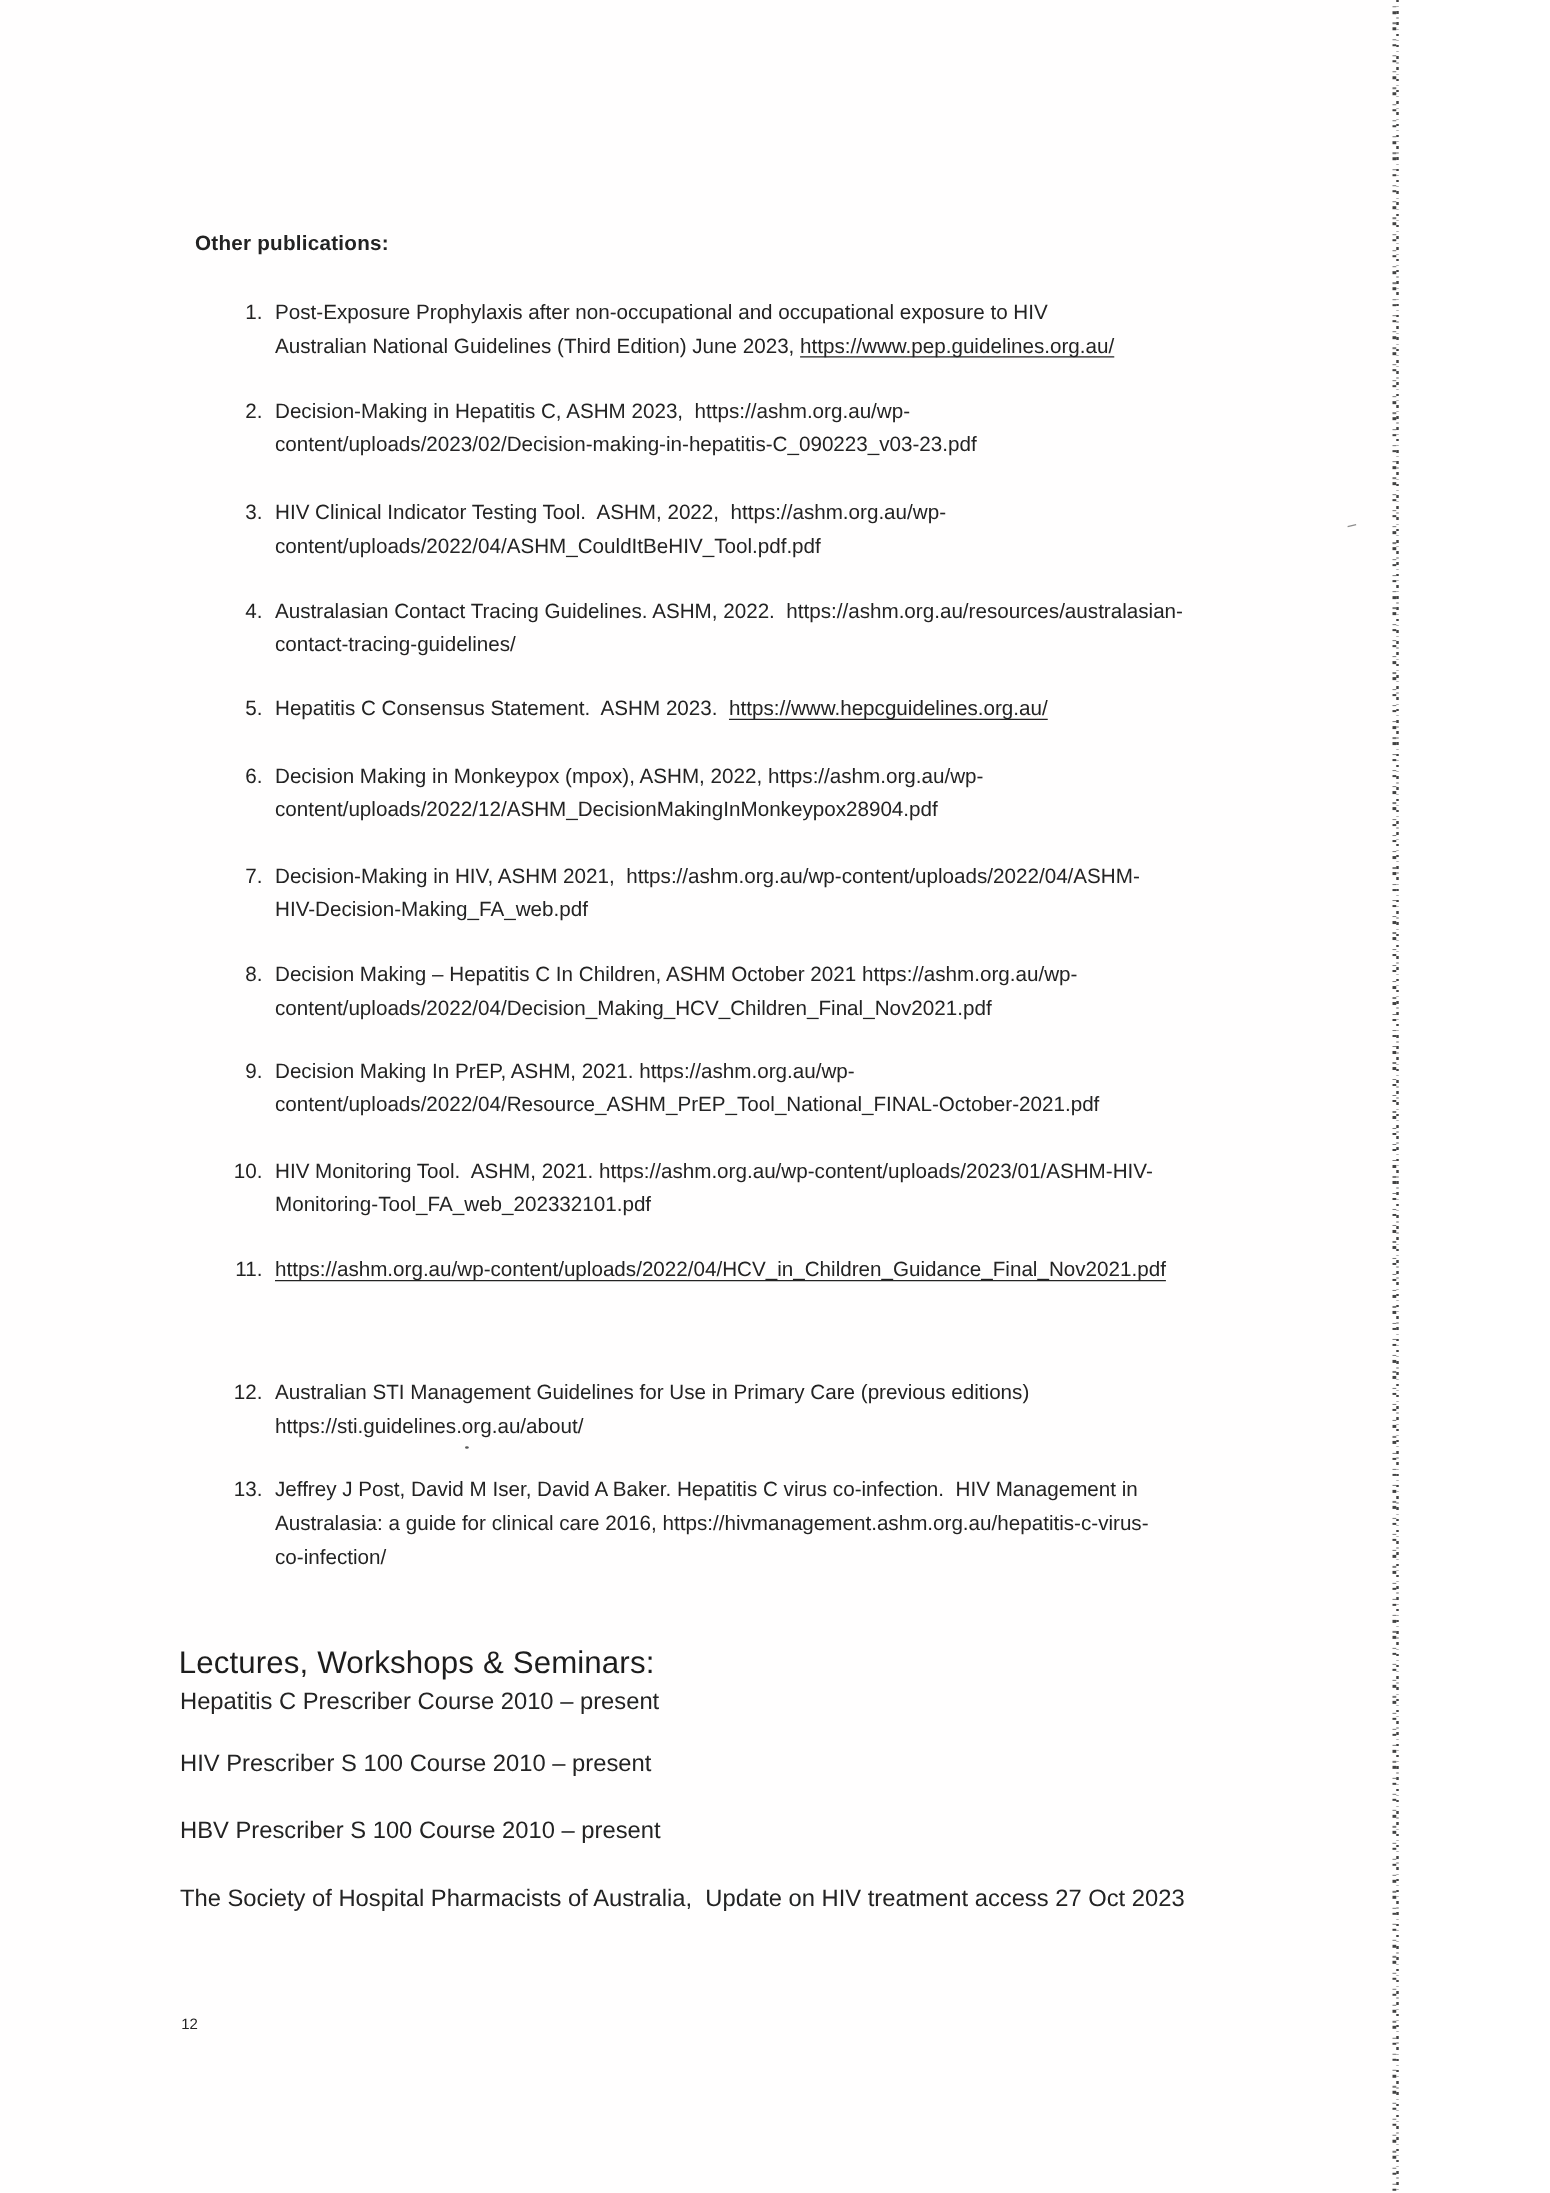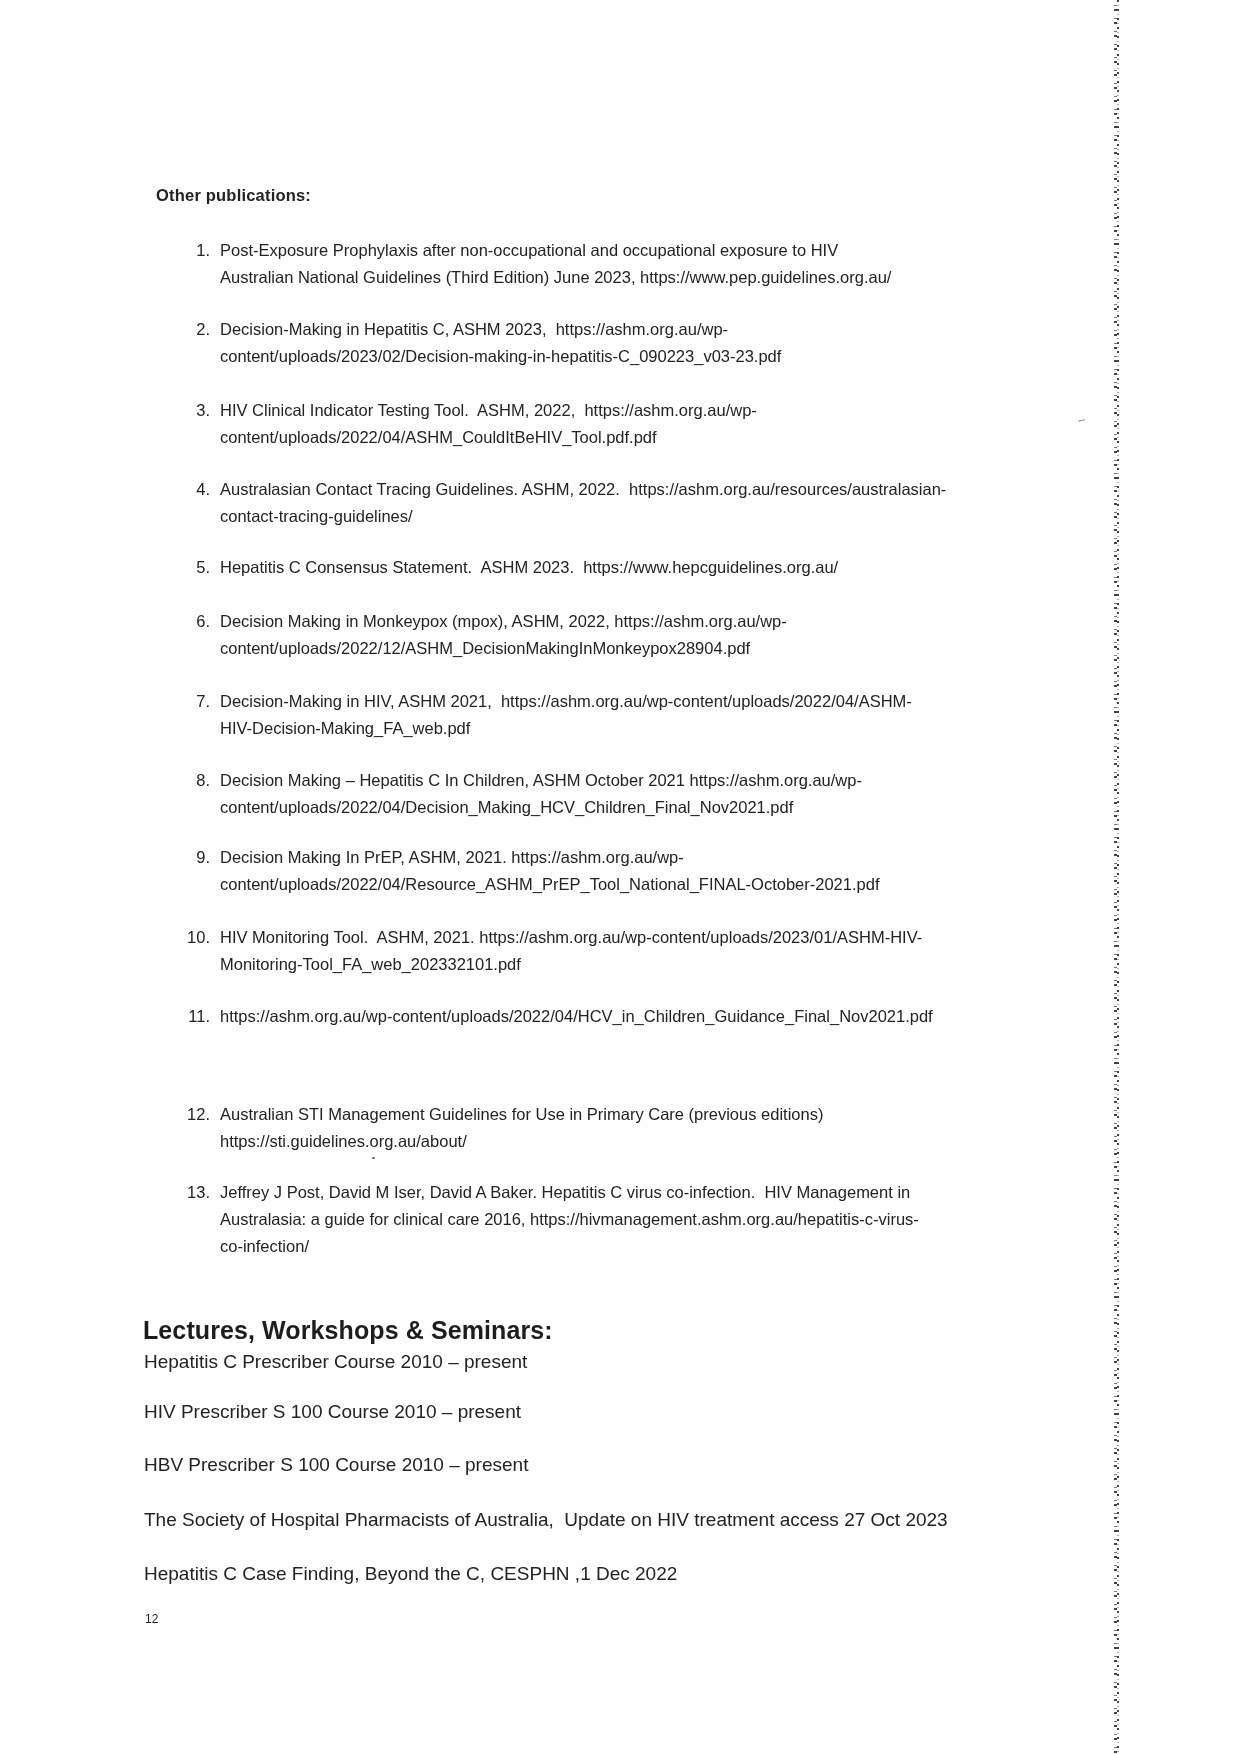--- a/index.html
+++ b/index.html
@@ -12,32 +12,32 @@
     overflow:hidden;
   }
   
   .pub-heading{
     position:absolute;left:156px;top:186px;
     font-size:16.5px;font-weight:bold;letter-spacing:.2px;
     white-space:pre;
   }
   .lectures-heading{
     position:absolute;left:143px;top:1316px;
-    font-size:25px;font-weight:bold;letter-spacing:.1px;
+    font-size:25px;font-weight:normal;letter-spacing:.1px;
     white-space:pre;color:#1d1d1d;
   }
   
   .pub-item{position:absolute;left:0;width:1240px;}
   .pub-num{
     position:absolute;left:150px;width:60px;text-align:right;
     font-size:16.5px;line-height:27px;
   }
   .pub-lines{position:absolute;left:220px;}
   .pub-lines .line{font-size:16.5px;line-height:27px;white-space:pre;}
-  .u{text-underline-offset:3px;}
+  .u{text-decoration:underline;text-underline-offset:3px;}
   .pub-item-1{top:237px}.pub-item-2{top:316px}.pub-item-3{top:397px}
   .pub-item-4{top:476px}.pub-item-5{top:554px}.pub-item-6{top:608px}
   .pub-item-7{top:688px}.pub-item-8{top:767px}.pub-item-9{top:844px}
   .pub-item-10{top:924px}.pub-item-11{top:1003px}.pub-item-12{top:1101px}
   .pub-item-13{top:1179px}
   
   .lecture-line{
     position:absolute;left:144px;
     font-size:19px;line-height:22px;white-space:pre;
   }
@@ -170,21 +170,20 @@
         </div>
       </div>
     </div>
 
   <div class="lectures-heading">Lectures, Workshops &amp; Seminars:</div>
 
   <div class="lecture-line lecture-line-1">Hepatitis C Prescriber Course 2010 – present</div>
   <div class="lecture-line lecture-line-2">HIV Prescriber S 100 Course 2010 – present</div>
   <div class="lecture-line lecture-line-3">HBV Prescriber S 100 Course 2010 – present</div>
   <div class="lecture-line lecture-line-4">The Society of Hospital Pharmacists of Australia,  Update on HIV treatment access 27 Oct 2023</div>
-  <div class="lecture-line lecture-line-5">Hepatitis C Case Finding, Beyond the C, CESPHN ,1 Dec 2022</div>
 
   <div class="page-number">12</div>
 
   <div class="scan-edge"></div>
   <div class="paren-artifact paren-1">(</div>
   <div class="paren-artifact paren-2">(</div>
   <div class="speck speck-1"></div>
   <div class="speck speck-2"></div>
   <div class="speck speck-3"></div>
   <div class="speck speck-4"></div>

